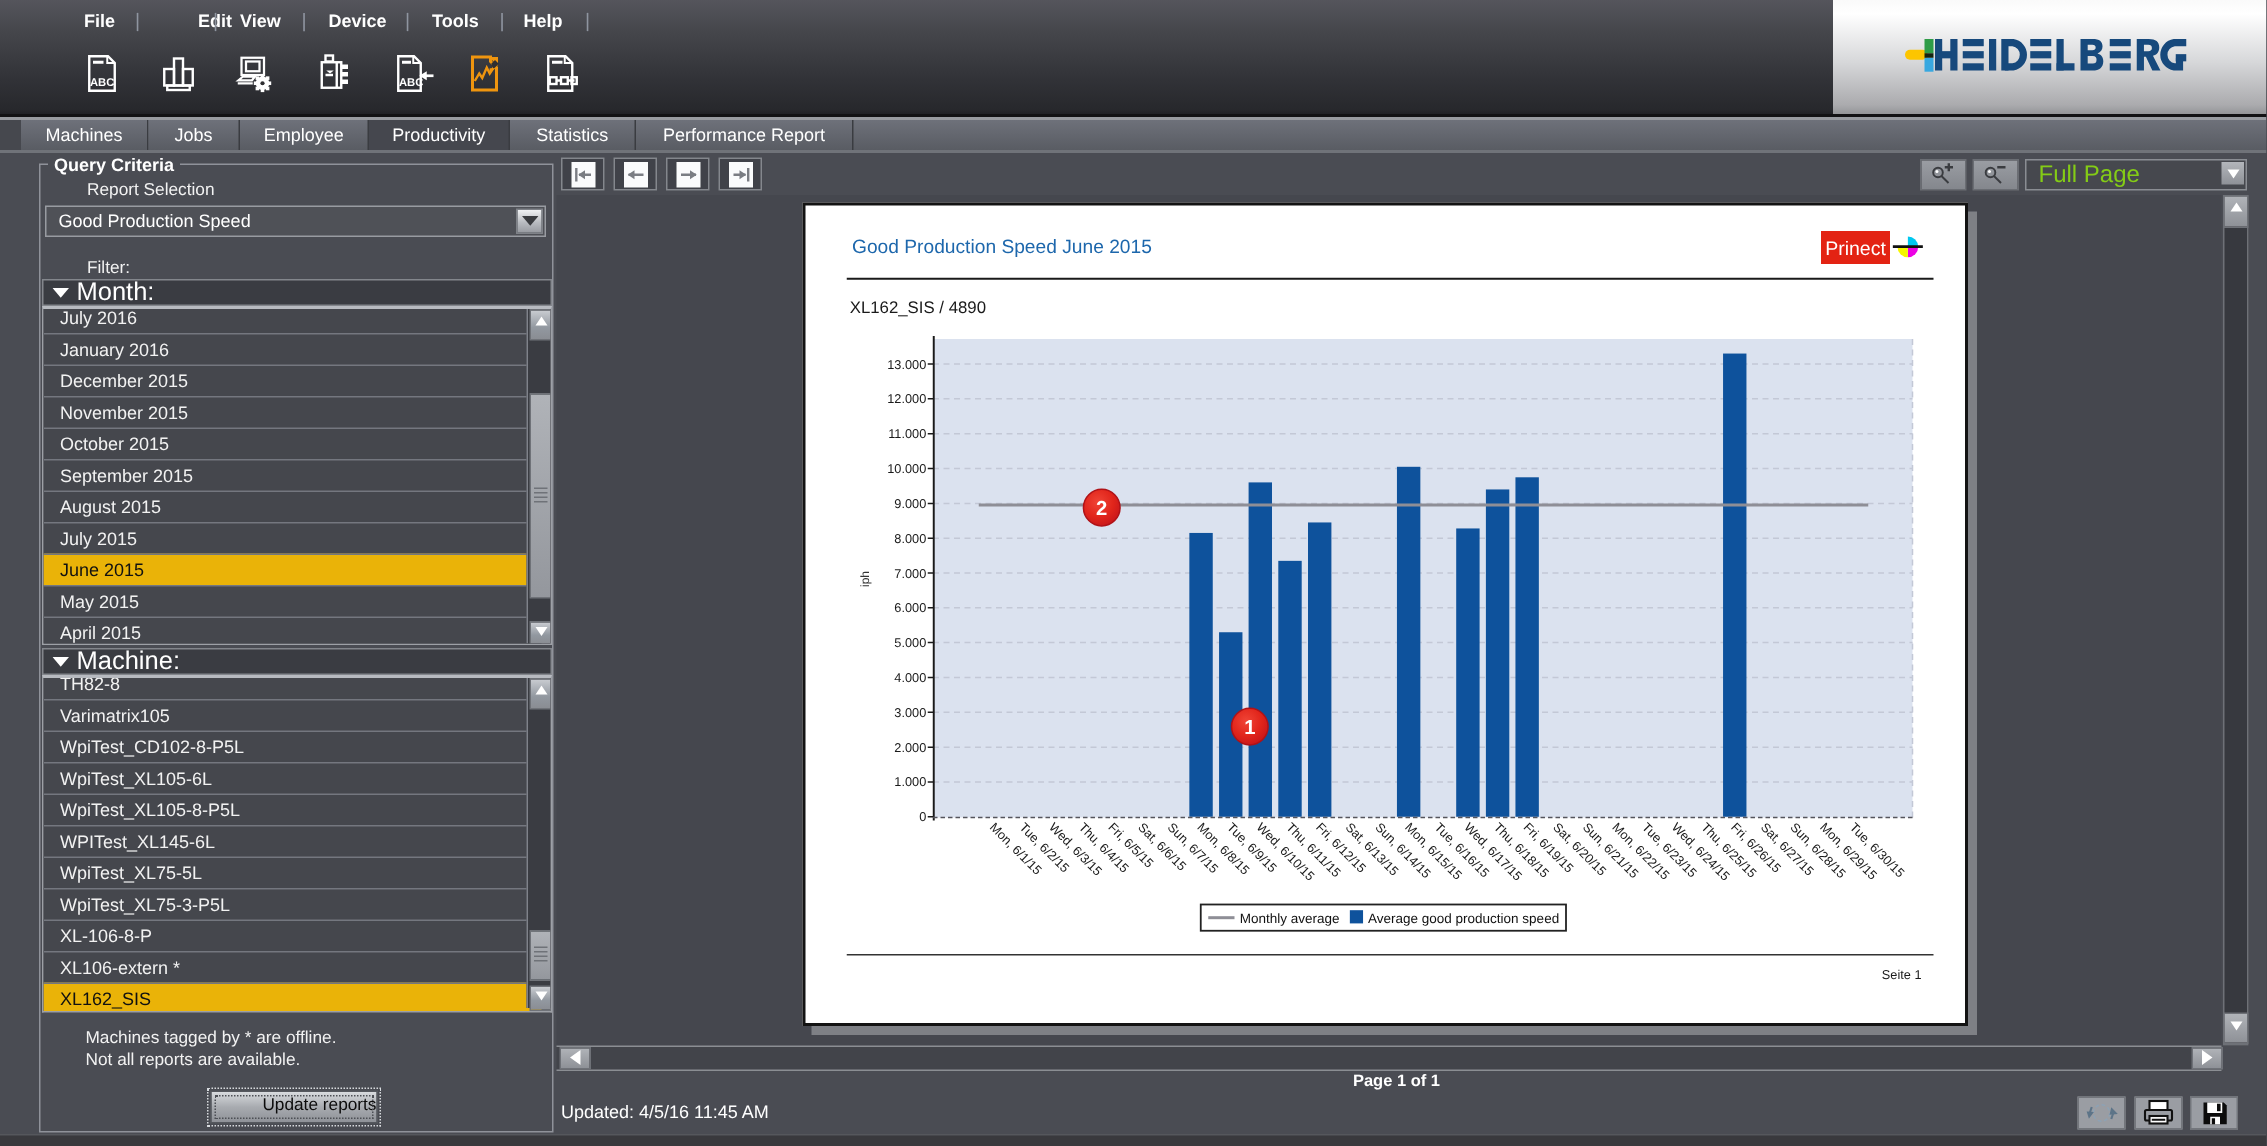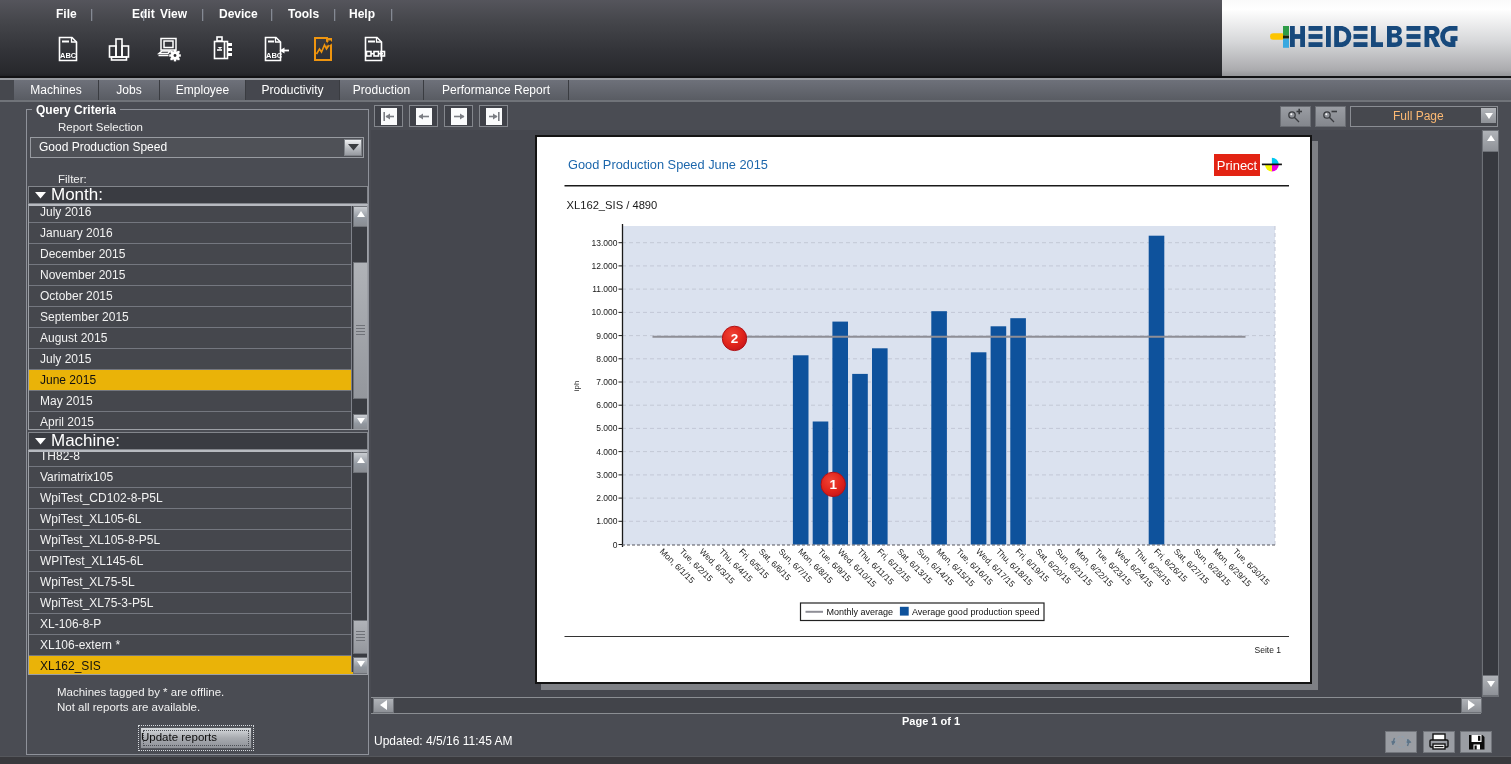--- a/index.html
+++ b/index.html
@@ -48,30 +48,30 @@
   .sthumb{position:absolute;left:1px;width:13px;background:linear-gradient(#b0b3b8,#94979d);
     border:1px solid #6f7278;}
   .tri-up{width:0;height:0;border-left:4px solid transparent;border-right:4px solid transparent;
     border-bottom:6px solid #fff;margin:4px auto 0;}
   .tri-down{width:0;height:0;border-left:4px solid transparent;border-right:4px solid transparent;
     border-top:6px solid #fff;margin:5px auto 0;}
   .ridges{position:absolute;left:2px;width:9px;height:1px;background:#6f7278;}
   
   #updbtn{left:140px;top:727px;width:110px;height:20px;
     background:linear-gradient(#d8dbde,#a8abb0 50%,#8f9298);
-    border:1px solid #55585e;color:#0c0c0c;font-size:11.5px;text-align:left;line-height:19px;
+    border:1px solid #55585e;color:#0c0c0c;font-size:11.5px;text-align:right;line-height:19px;
     outline:1px dotted #d7dade;outline-offset:1px;}
   #updbtn .inner{position:absolute;left:2px;top:2px;right:2px;bottom:2px;border:1px dotted #4c4f55;}
   
   #viewer{left:371px;top:130px;width:1110px;height:567px;background:#45474e;}
   .navbtn{top:105px;width:27px;height:20px;border:1px solid #84878d;background:#404249;}
   .navbtn .in{position:absolute;left:6px;top:2px;width:16px;height:17px;background:#fafbfc;}
   .zoombtn{top:106px;width:29px;height:19px;background:linear-gradient(#9a9da3,#84878d);border:1px solid #6a6d73;}
   #fpcombo{left:1350px;top:106px;width:146px;height:19px;background:#46484e;border:1px solid #8a8d93;}
-  #fpcombo .txt{position:absolute;left:8px;top:1px;color:#fdba74;font-size:12px;line-height:17px;margin-left:34px;}
+  #fpcombo .txt{position:absolute;left:8px;top:1px;color:#84cc16;font-size:16px;line-height:17px;}
   #fpcombo .btn{position:absolute;right:1px;top:1px;width:15px;height:15px;
      background:linear-gradient(#b3b6bb,#8e9197);}
   
   #pageshadowR{left:1312px;top:141px;width:6px;height:549px;background:#7e8085;}
   #pageshadowB{left:541px;top:684px;width:771px;height:6px;background:#7e8085;}
   #page{left:535px;top:135px;width:777px;height:549px;background:#fff;border:2px solid #131313;box-sizing:border-box;}
   
   .vsbtn{left:1482px;width:15px;background:linear-gradient(#b0b3b8,#8e9197);border:1px solid #6e7177;}
   #vtrack{left:1482px;top:130px;width:15px;height:565px;background:#37393f;border:1px solid #6e7177;}
   #htrack{left:371px;top:697px;width:1110px;height:15px;background:#42444a;
@@ -229,21 +229,21 @@
  <rect x="185.5" y="11.1" width="7" height="4.8" fill="#17497c"></rect>
 </svg>
 
 <div id="tabtop" class="abs"></div>
 <div id="tabbar" class="abs"></div>
 <div class="abs" style="left:0;top:80px;width:14px;height:20px;background:#46484e;border-right:1px solid #3a3c41;"></div>
 <div class="abs tab" style="left:14px;width:84px;">Machines</div>
 <div class="abs tab" style="left:99px;width:60px;">Jobs</div>
 <div class="abs tab" style="left:160px;width:85px;">Employee</div>
 <div class="abs tab tabactive" style="left:246px;width:93px;">Productivity</div>
-<div class="abs tab" style="left:340px;width:83px;">Production</div>
+<div class="abs tab" style="left:340px;width:83px;">Statistics</div>
 <div class="abs tab" style="left:424px;width:144px;">Performance Report</div>
 <div id="sepline" class="abs"></div>
 
 <div id="gbox" class="abs"></div>
 <div id="gboxlabel" class="abs">Query Criteria</div>
 <div class="abs plabel" style="left:29px;top:121px;">Report Selection</div>
 <div class="abs combo" style="left:30px;top:137px;width:332px;height:19px;">
   <div class="combotext" style="position:absolute;left:8px;top:2px;">Good Production Speed</div>
   <div class="dropbtn" style="position:absolute;right:1px;top:1px;width:18px;height:17px;box-sizing:border-box;">
     <svg width="11" height="7">

